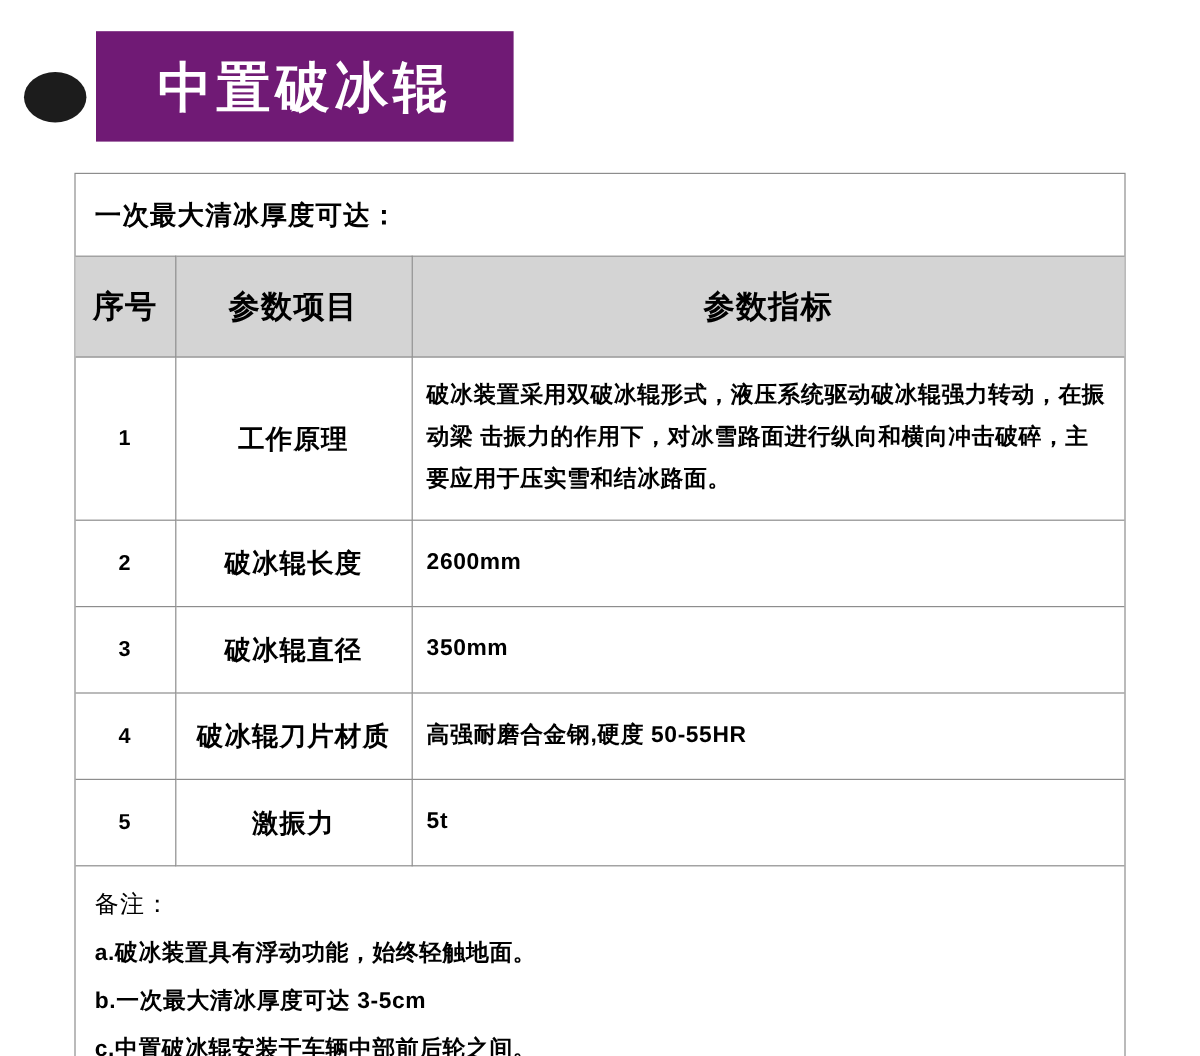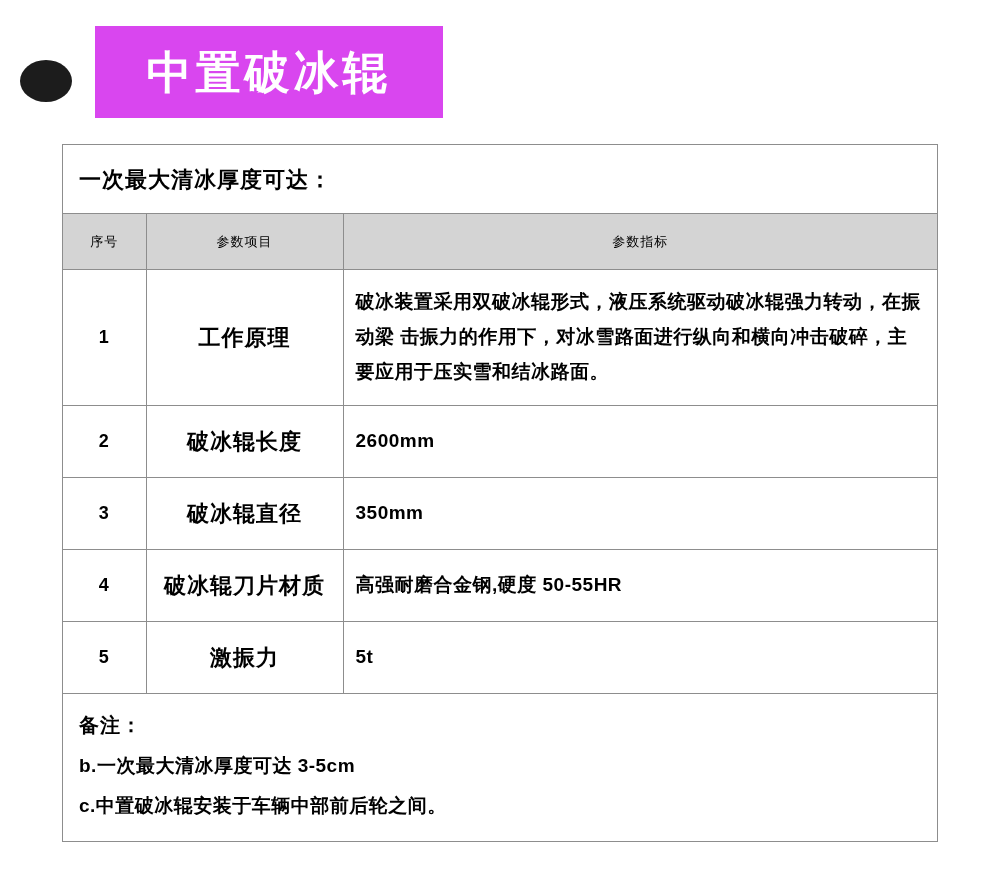--- a/index.html
+++ b/index.html
@@ -34,25 +34,25 @@
     position: absolute;
     left: 20px;
     top: 42px;
     width: 52px;
     height: 42px;
     background: #1c1c1c;
     border-radius: 50%;
   }
   .header-banner {
     position: absolute;
-    left: 95px;
+    left: 80px;
     top: 8px;
     width: 348px;
     height: 92px;
-    background: #d946ef;
+    background: #701a75;
     display: flex;
     align-items: center;
     justify-content: center;
   }
   .header-title {
     color: #ffffff;
     font-size: 45px;
     font-weight: bold;
     letter-spacing: 4px;
     line-height: 1;
@@ -81,24 +81,24 @@
     border-collapse: collapse;
     table-layout: fixed;
   }
   table.spec th,
   table.spec td {
     border: 1px solid #8d8d8d;
     box-sizing: border-box;
   }
   table.spec th {
     background: #d4d4d4;
-    font-size: 13px;
-    font-weight: normal;
-    letter-spacing: 1px;
-    height: 56px;
+    font-size: 26px;
+    font-weight: bold;
+    letter-spacing: 1px;
+    height: 84px;
     text-align: center;
   }
   col.c-no    { width: 83px; }
   col.c-item  { width: 197px; }
   col.c-value { width: auto; }
 
   table.spec td.no,
   table.spec td.item {
     text-align: center;
     font-size: 22px;
@@ -123,21 +123,21 @@
   table.spec tr > *:first-child { border-left: 0; }
   table.spec tr > *:last-child { border-right: 0; }
   table.spec tr:first-child > * { border-top: 1px solid #8d8d8d; }
 
   
   .notes {
     padding: 18px 16px 22px 16px;
   }
   .notes-title {
     font-size: 20px;
-    font-weight: bold;
+    font-weight: normal;
     letter-spacing: 1px;
     margin-bottom: 14px;
   }
   .note-line {
     font-size: 19px;
     font-weight: bold;
     letter-spacing: 0.5px;
     margin-bottom: 14px;
   }
   .note-line:last-child { margin-bottom: 0; }
@@ -195,18 +195,19 @@
         <tr class="row-normal">
           <td class="no">5</td>
           <td class="item">激振力</td>
           <td class="value">5t</td>
         </tr>
       </tbody>
     </table>
 
     <div class="notes">
       <div class="notes-title">备注：</div>
+      <div class="note-line">a.破冰装置具有浮动功能，始终轻触地面。</div>
       <div class="note-line">b.一次最大清冰厚度可达 3-5cm</div>
       <div class="note-line">c.中置破冰辊安装于车辆中部前后轮之间。</div>
     </div>
 
   </div>
 </div>
 
 </body></html>

